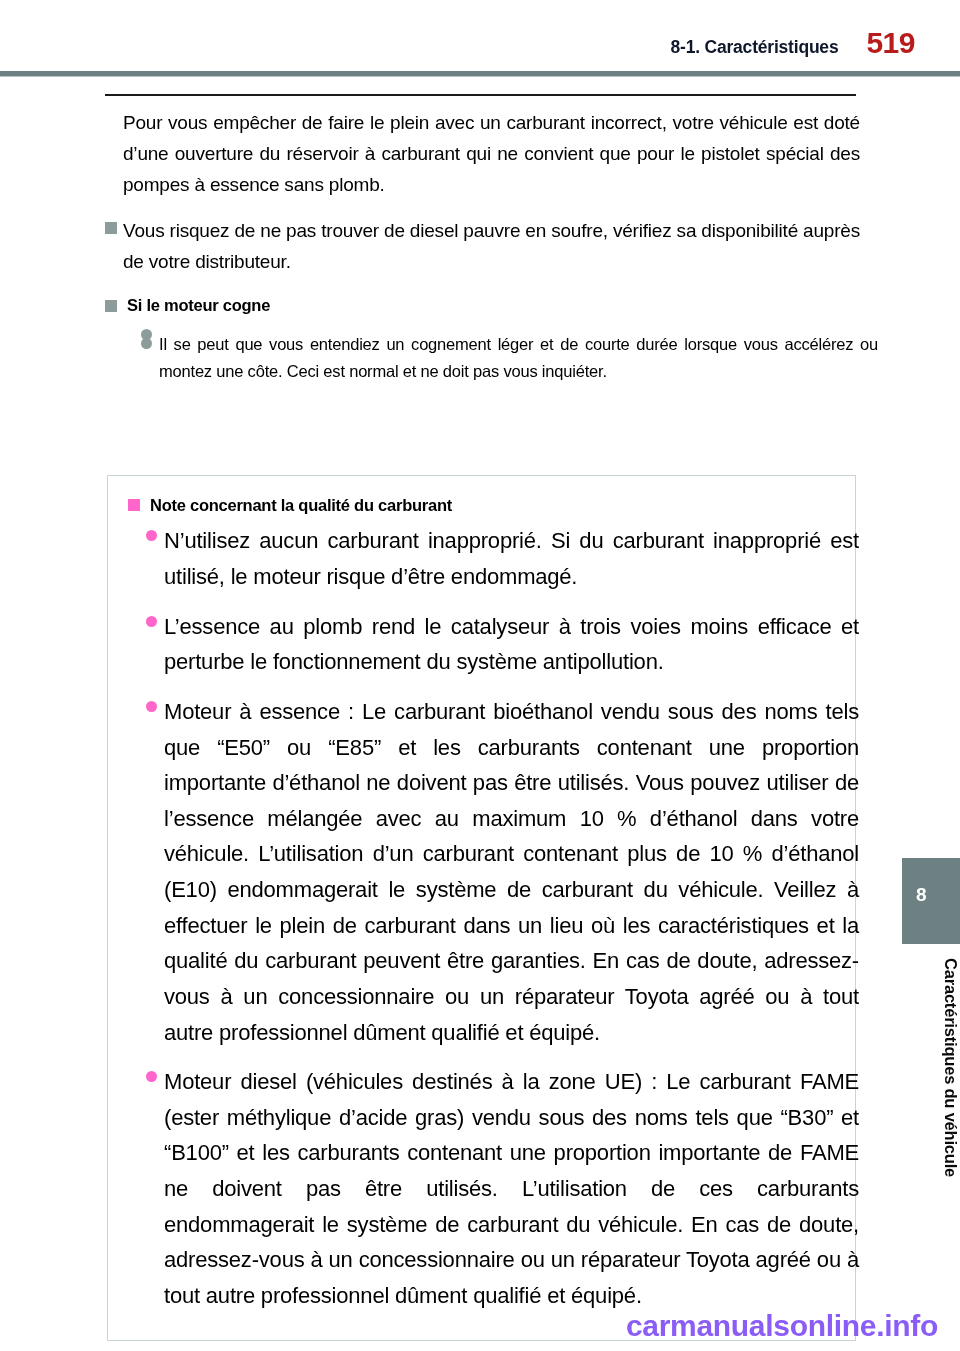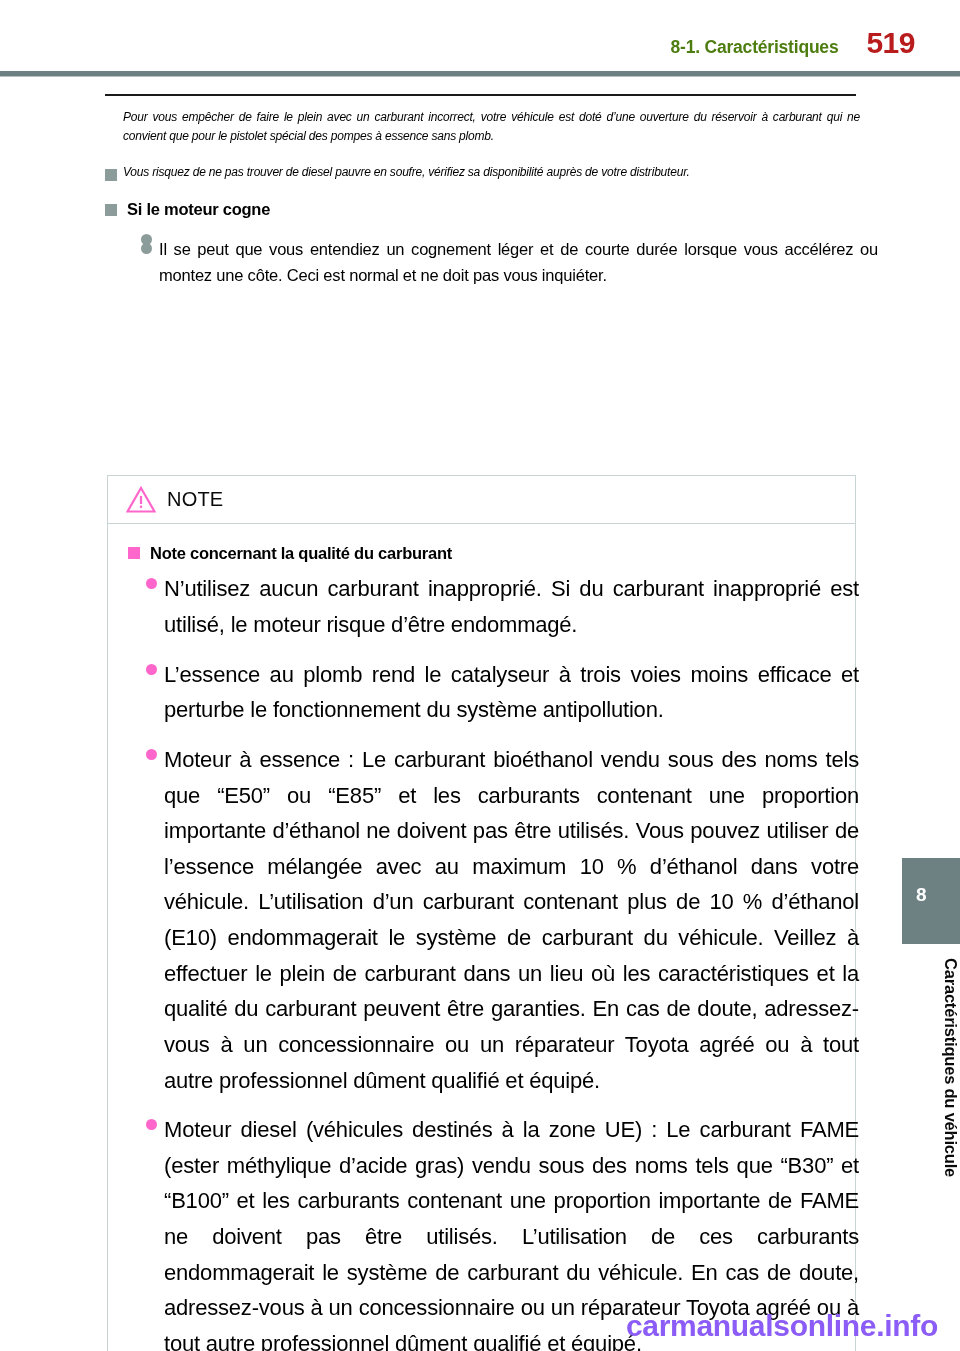--- a/index.html
+++ b/index.html
@@ -27,21 +27,21 @@
     width: 960px;
     height: 40px;
     display: flex;
     align-items: baseline;
     justify-content: flex-end;
   }
   .header-section {
     font-size: 17.5px;
     font-weight: 700;
     letter-spacing: -0.2px;
-    color: #4d7c0f;
+    color: #0f172a;
     margin-right: 28px;
   }
   .header-pageno {
     font-size: 30px;
     font-weight: 700;
     letter-spacing: -0.5px;
     color: #b91c1c;
     margin-right: 45px;
     line-height: 1;
   }
@@ -85,27 +85,26 @@
     position: absolute;
     left: 0;
     top: 6px;
     width: 12px;
     height: 12px;
     background: #8c9c9a;
     display: block;
   }
 
   .para {
-    font-size: 12px;
+    font-size: 19px;
     line-height: 1.62;
     letter-spacing: -0.2px;
     text-align: justify;
     margin: 0 0 16px 18px;
     width: 737px;
-    font-style: italic;
   }
 
   
   .rd-item {
     position: relative;
     padding-left: 18px;
     margin: 0 0 14px 36px;
     width: 719px;
     font-size: 16.5px;
     line-height: 1.62;
@@ -270,28 +269,20 @@
     <div class="rd-item">
       <span class="rd"></span>
     </div>
     <div class="rd-item">
       <span class="rd"></span>
       <span>Il se peut que vous entendiez un cognement léger et de courte durée lorsque vous accélérez ou montez une côte. Ceci est normal et ne doit pas vous inquiéter.</span>
     </div>
   </div>
 
   <div class="note-box">
-    <div class="note-head">
-      <svg class="warn-tri" width="30" height="27" viewBox="0 0 30 27">
-        <path d="M15 2 L28.5 25.5 L1.5 25.5 Z" fill="none" stroke="#ff66cc" stroke-width="2.2" stroke-linejoin="miter"></path>
-        <rect x="13.9" y="10" width="2.2" height="8" fill="#ff66cc"></rect>
-        <rect x="13.9" y="19.6" width="2.2" height="2.3" fill="#ff66cc"></rect>
-      </svg>
-      <span class="note-title">NOTE</span>
-    </div>
     <div class="note-body">
       <div class="note-sq-head">
         <span class="sq"></span>
         <span>Note concernant la qualité du carburant</span>
       </div>
 
       <div class="note-item">
         <span class="rd"></span>
         <span>N’utilisez aucun carburant inapproprié. Si du carburant inapproprié est utilisé, le moteur risque d’être endommagé.</span>
       </div>

